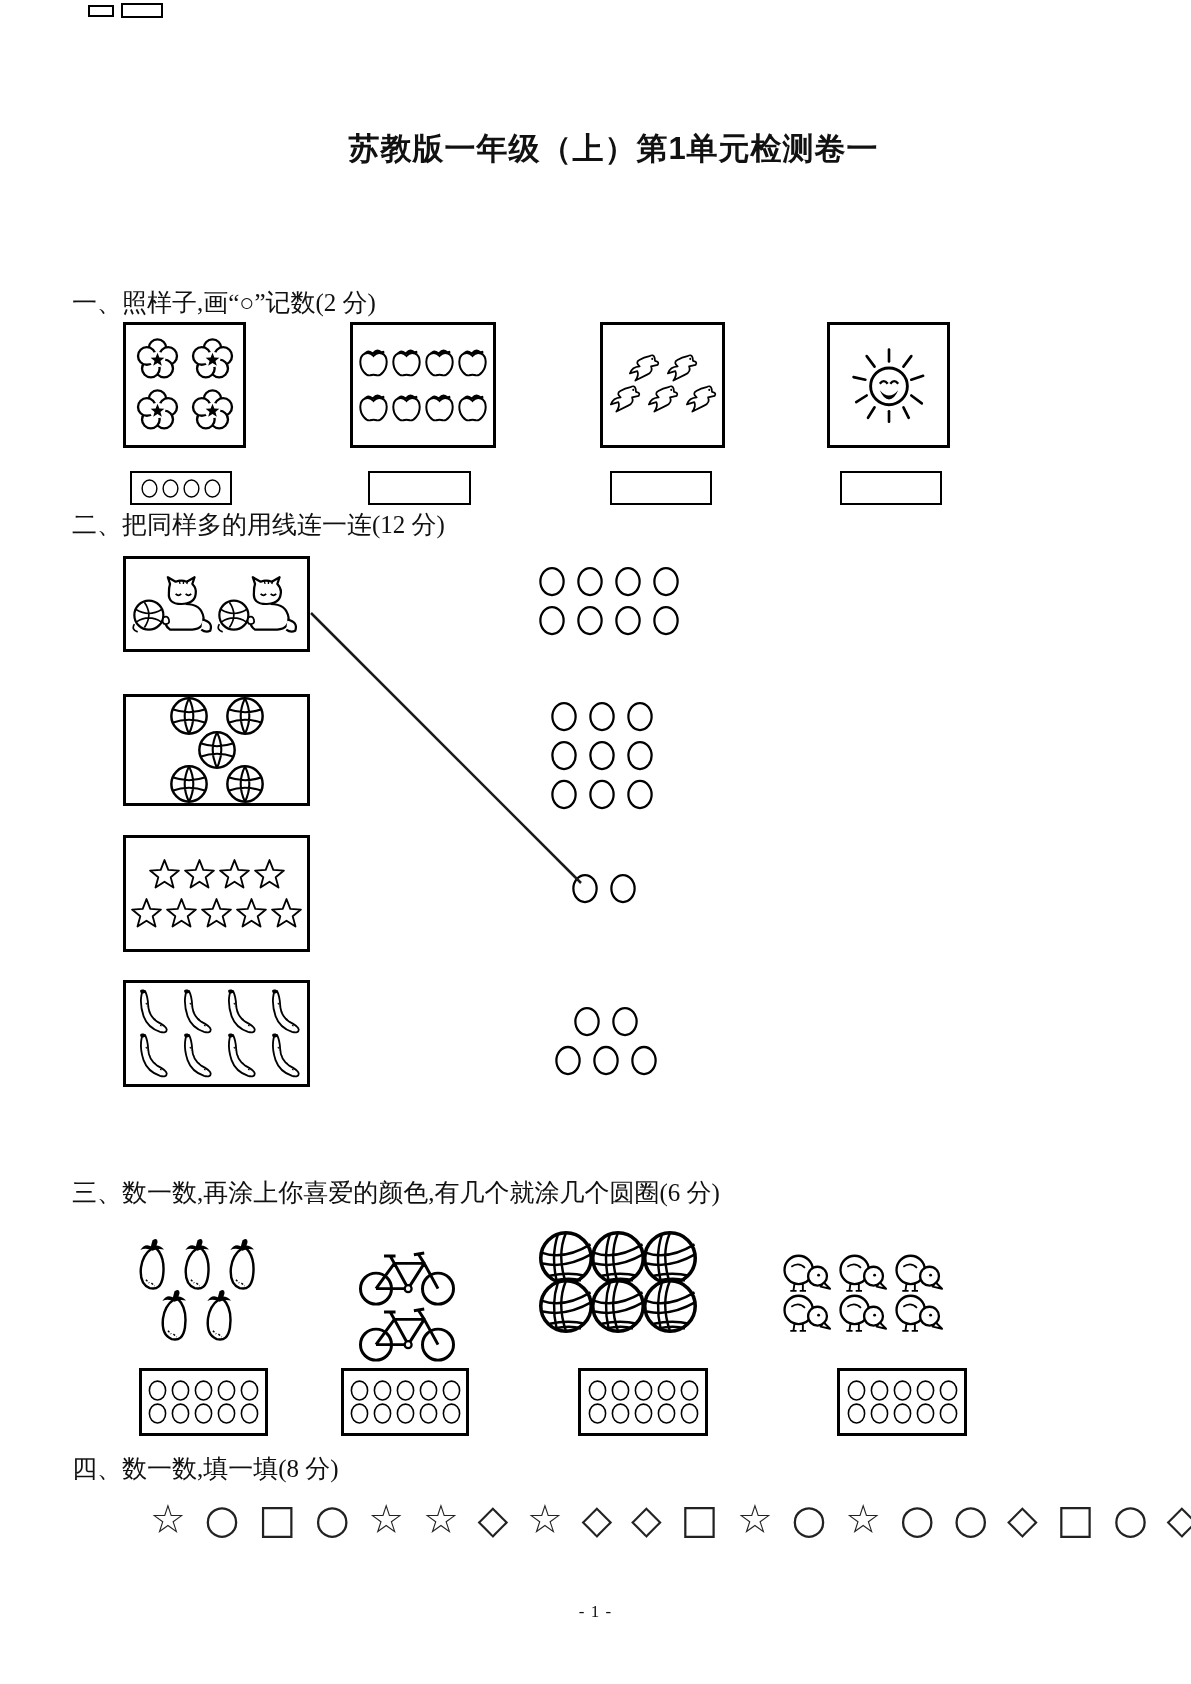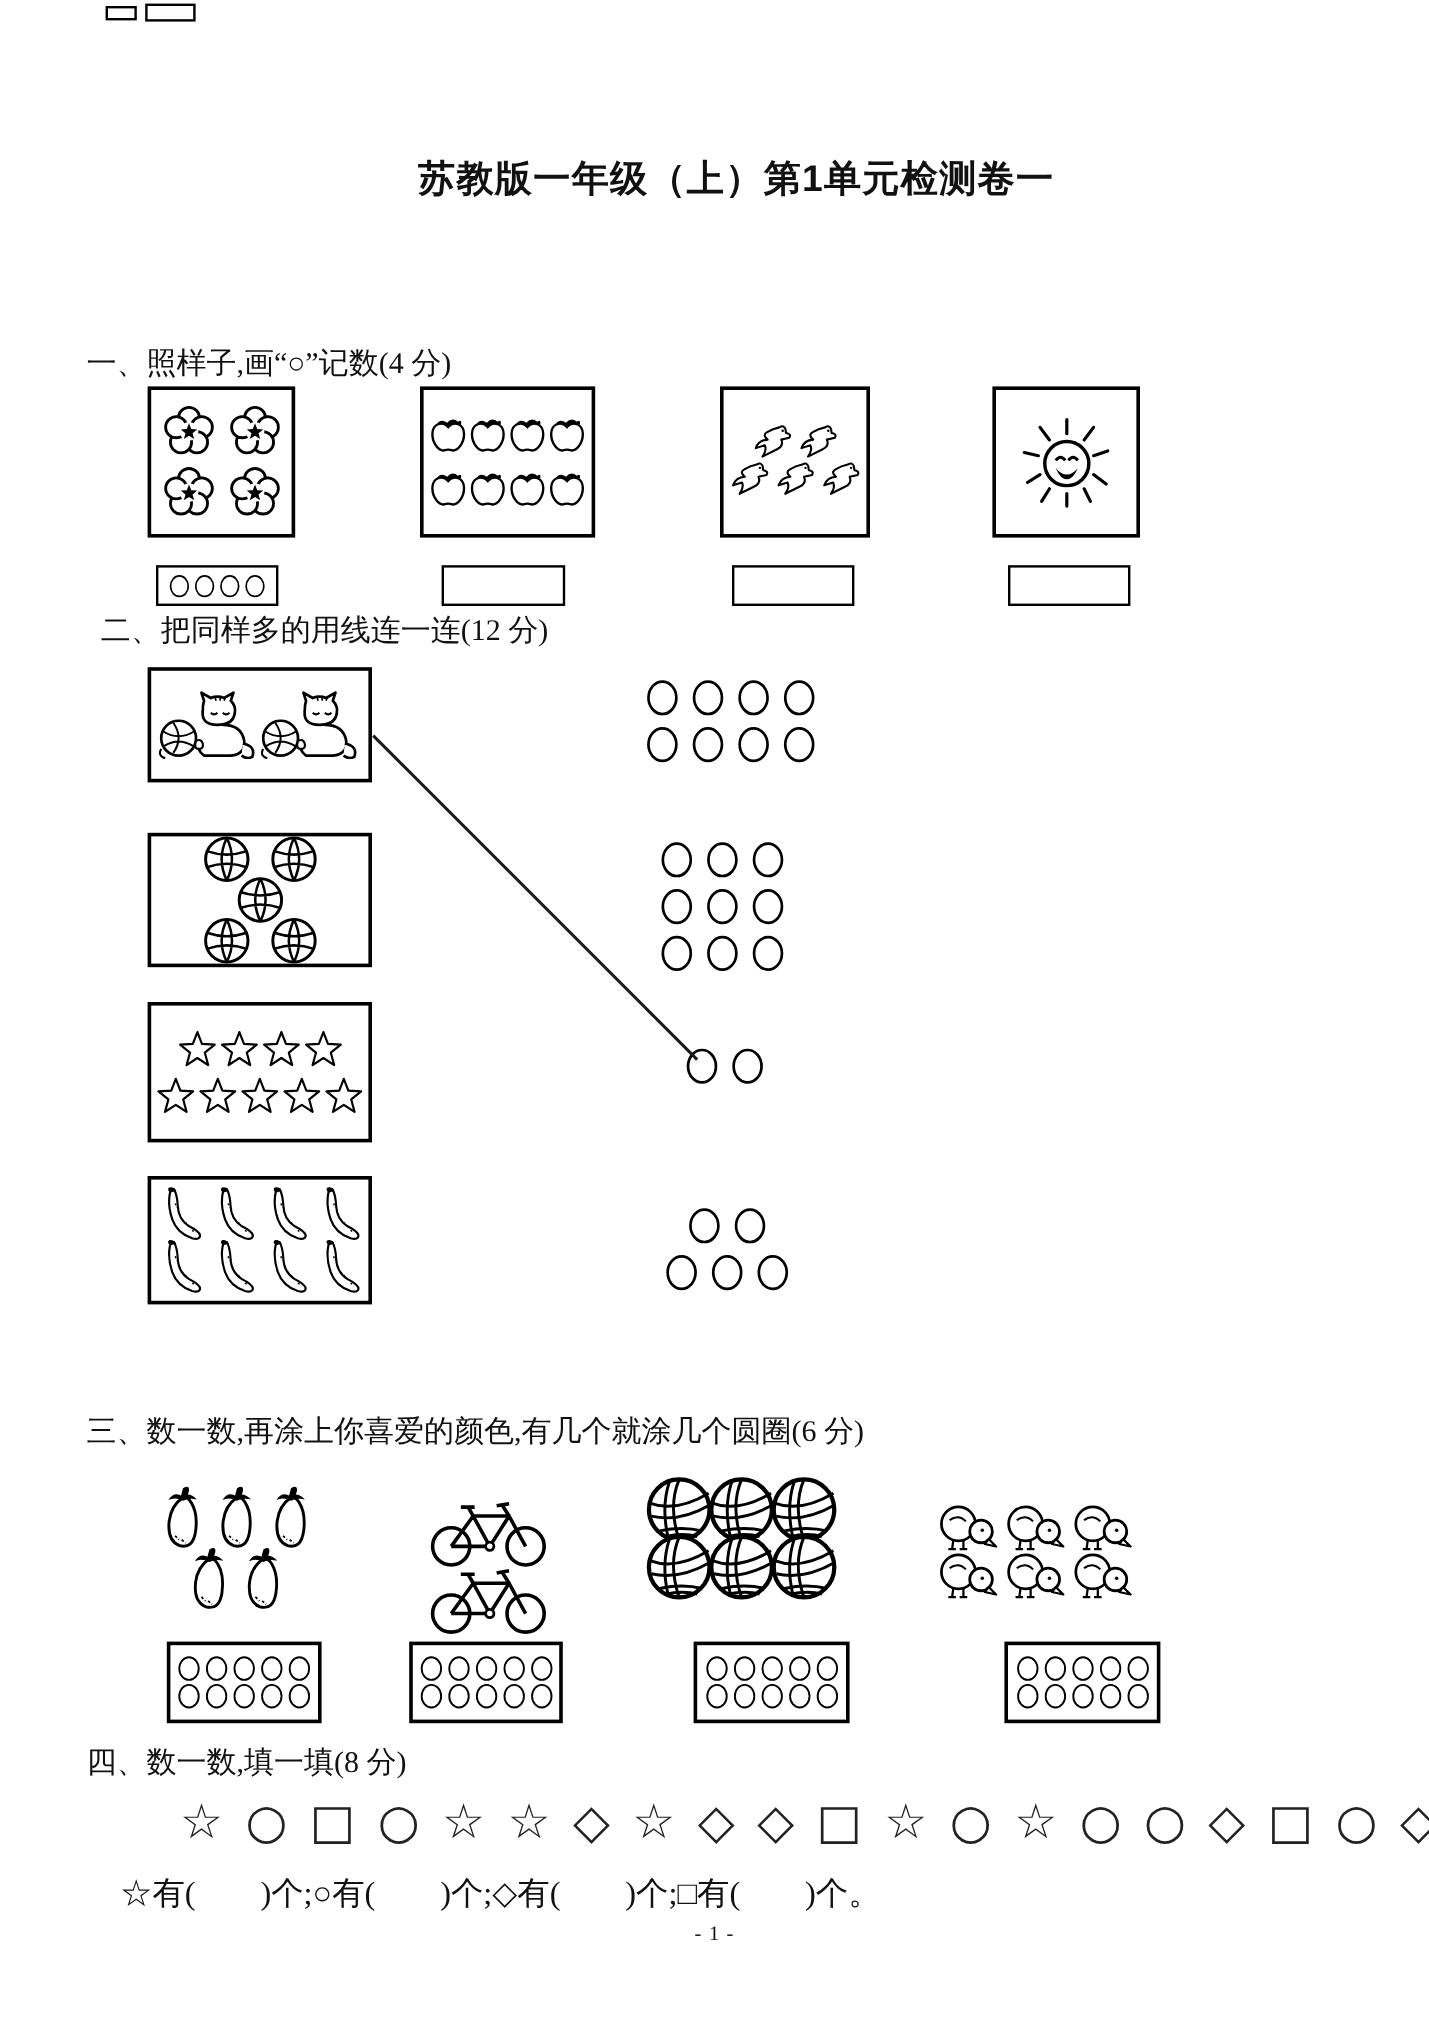--- a/index.html
+++ b/index.html
@@ -149,21 +149,21 @@
         <ellipse cx="20" cy="22" rx="15.5" ry="18" fill="#fff" stroke="#000" stroke-width="3"></ellipse>
       </symbol>
     </defs>
   </svg>
 
   <div class="artifact a1"></div>
   <div class="artifact a2"></div>
 
   <h1 class="title">苏教版一年级（上）第1单元检测卷一</h1>
 
-  <div class="heading" style="top:286px;">一、照样子,画“○”记数(4 分)</div>
+  <div class="heading" style="top:286px;">一、照样子,画“○”记数(2 分)</div>
   <div class="pic-box" style="left:123px;top:322px;width:123px;height:126px;">
       <div class="icon-row">
         <svg class="icon icon-flower">
           <use href="#sym-flower"></use>
         </svg>
         <svg class="icon icon-flower">
           <use href="#sym-flower"></use>
         </svg>
       </div>
       <div class="icon-row">
@@ -246,21 +246,21 @@
         </svg>
         <svg class="icon icon-circle">
           <use href="#sym-circle"></use>
         </svg>
       </div>
     </div>
   <div class="ans-box" style="left:368px;top:471px;width:103px;height:34px;"></div>
   <div class="ans-box" style="left:610px;top:471px;width:102px;height:34px;"></div>
   <div class="ans-box" style="left:840px;top:471px;width:102px;height:34px;"></div>
 
-  <div class="heading" style="top:508px;margin-left:12px;">二、把同样多的用线连一连(12 分)</div>
+  <div class="heading" style="top:508px;">二、把同样多的用线连一连(12 分)</div>
   <div class="match-box" style="left:123px;top:556px;width:187px;height:96px;">
       <div class="icon-row">
         <svg class="icon icon-cat">
           <use href="#sym-cat"></use>
         </svg>
         <svg class="icon icon-cat">
           <use href="#sym-cat"></use>
         </svg>
       </div>
     </div>
@@ -672,16 +672,15 @@
           <use href="#sym-circle"></use>
         </svg>
         <svg class="icon icon-circle">
           <use href="#sym-circle"></use>
         </svg>
       </div>
     </div>
 
   <div class="heading" style="top:1452px;">四、数一数,填一填(8 分)</div>
   <div class="shapes-row">☆ ○ □ ○ ☆ ☆ ◇ ☆ ◇ ◇ □ ☆ ○ ☆ ○ ○ ◇ □ ○ ◇</div>
-  <div class="fill-line">☆有(　　)个;○有(　　)个;◇有(　　)个;□有(　　)个。</div>
 
   <div class="page-number">- 1 -</div>
 </div>
 
 </body></html>

